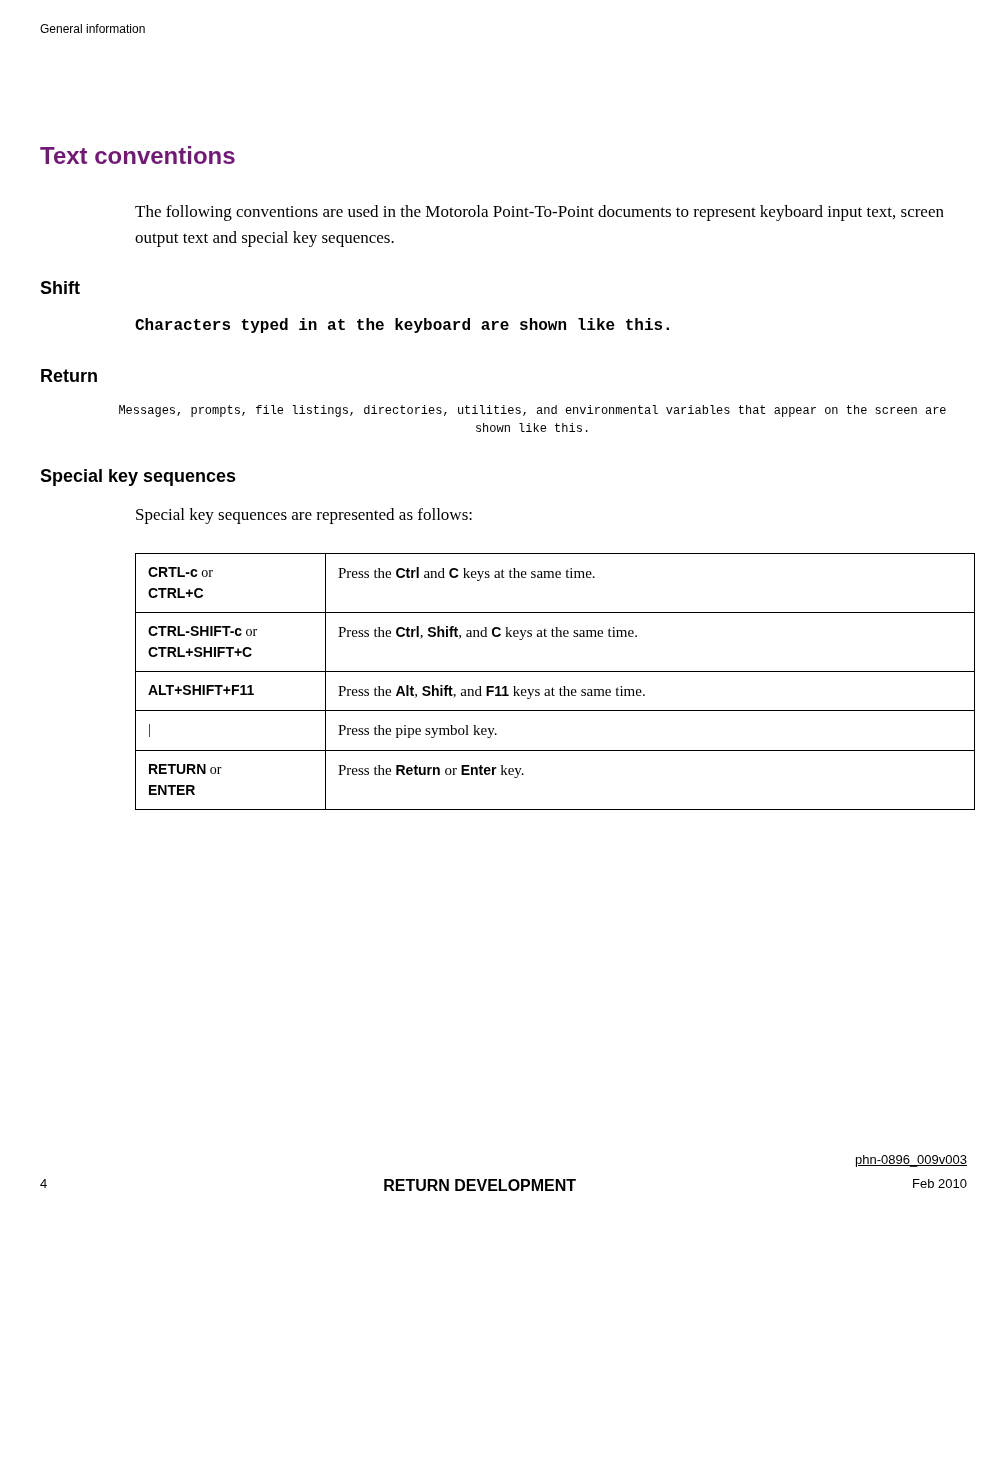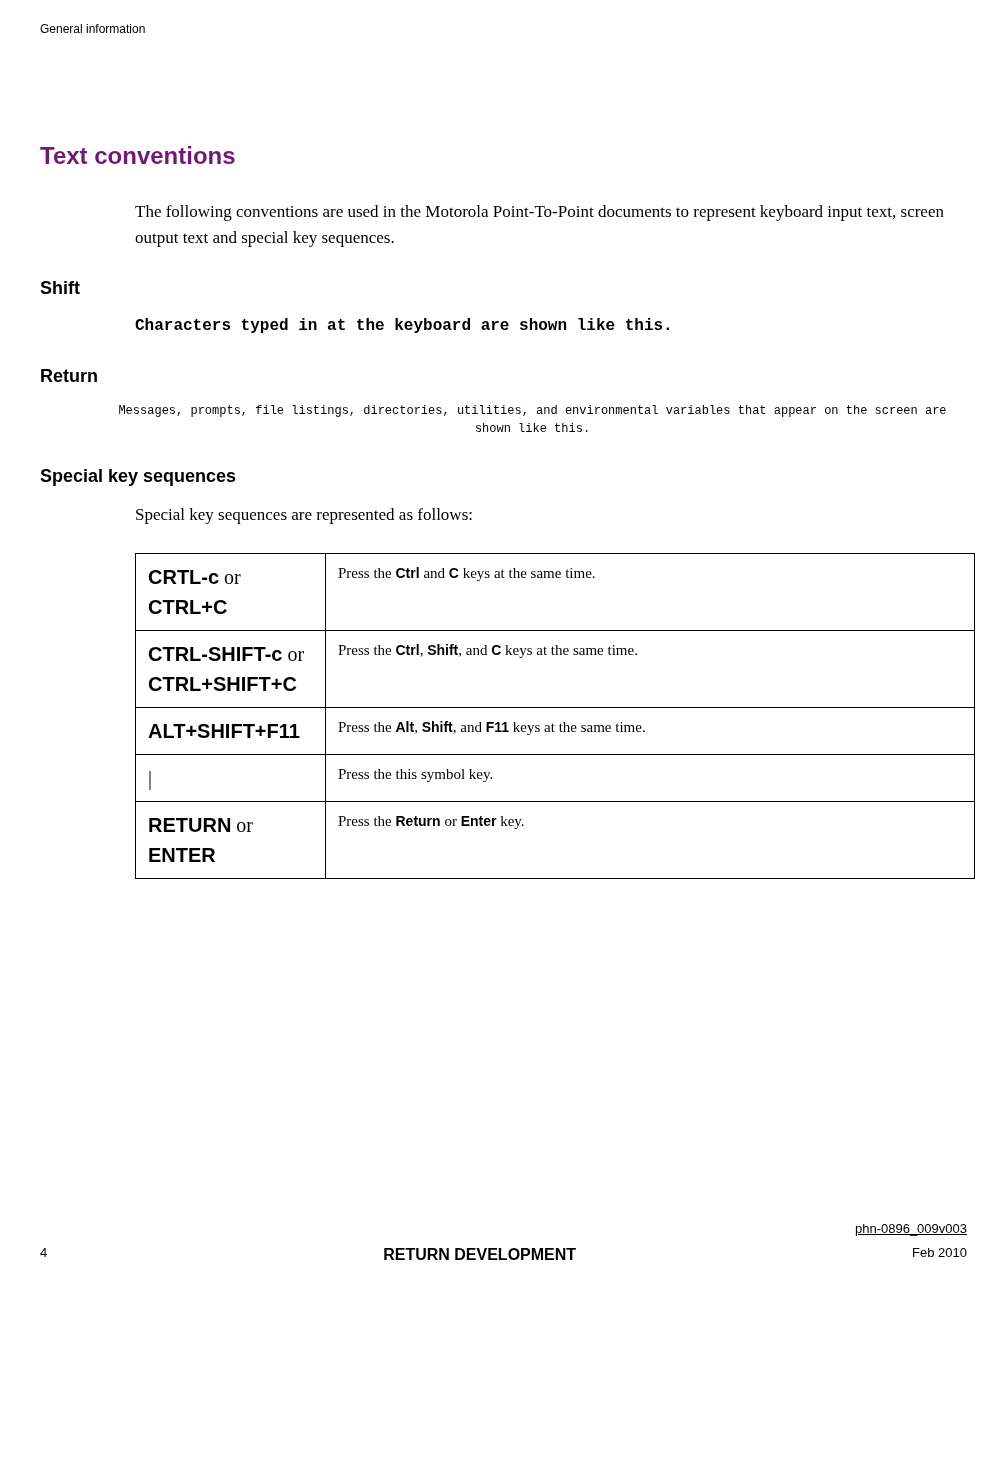--- a/index.html
+++ b/index.html
@@ -58,21 +58,21 @@
       border: 1px solid #000;
       padding: 8px 12px;
       vertical-align: top;
       font-family: Georgia, serif;
       font-size: 15px;
     }
     td:first-child {
       width: 165px;
       font-family: Verdana, Arial, sans-serif;
       font-weight: bold;
-      font-size: 20px;
+      font-size: 14px;
     }
     td:first-child .or {
       font-weight: normal;
       font-family: Georgia, serif;
     }
     .bold-inline {
       font-family: Verdana, Arial, sans-serif;
       font-weight: bold;
       font-size: 14px;
     }
@@ -140,21 +140,21 @@
     </td>
     <td>
       <span>Press the </span><span class="bold-inline">Alt</span><span>, </span><span class="bold-inline">Shift</span><span>, and </span><span class="bold-inline">F11</span><span> keys at the same time.</span>
     </td>
   </tr>
   <tr>
     <td style="font-family: Georgia, serif; font-weight: normal;">
       <span>|</span>
     </td>
     <td>
-      <span>Press the this symbol key.</span>
+      <span>Press the pipe symbol key.</span>
     </td>
   </tr>
   <tr>
     <td>
       <span>RETURN</span><span class="or"> or </span><br>
       <span>ENTER</span>
     </td>
     <td>
       <span>Press the </span><span class="bold-inline">Return</span><span> or </span><span class="bold-inline">Enter</span><span> key.</span>
     </td>

